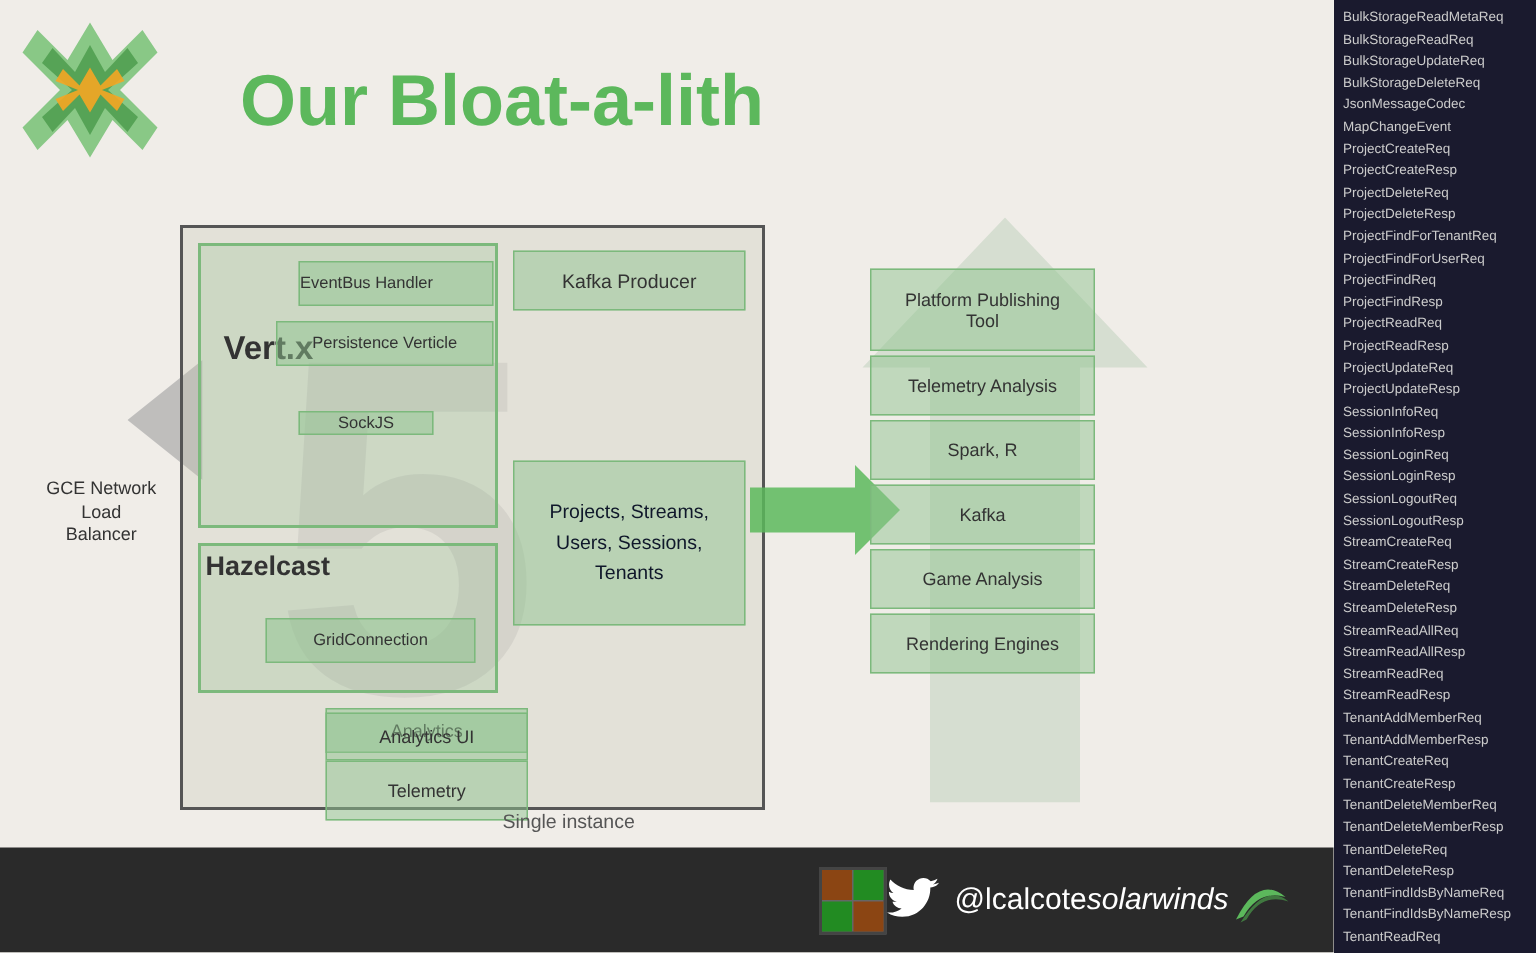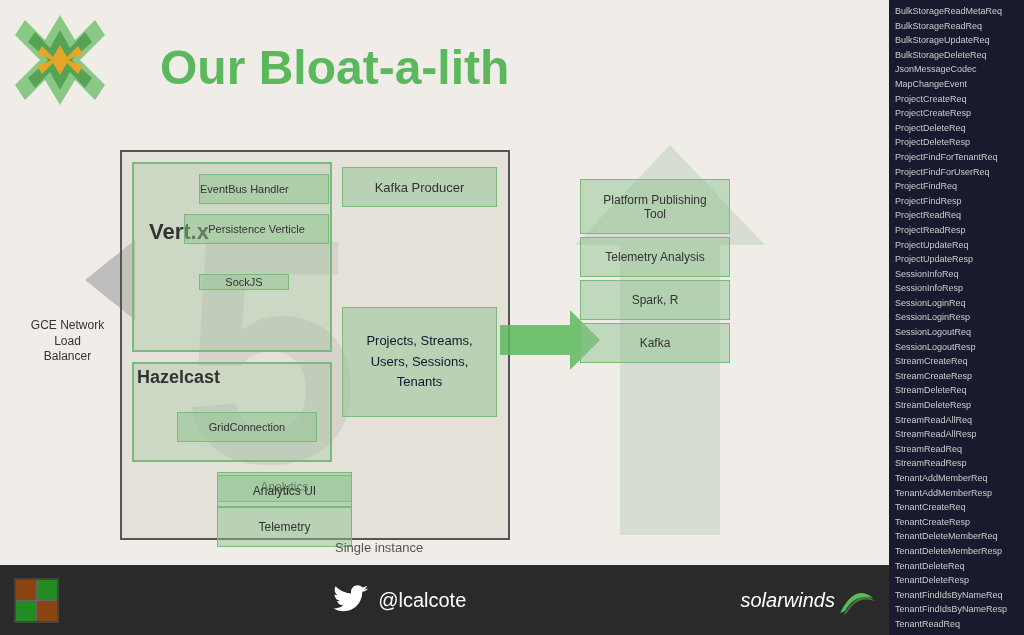--- a/index.html
+++ b/index.html
@@ -281,22 +281,22 @@
     
     .bottom-bar {
       position: absolute;
       bottom: 0;
       left: 0;
       width: 889px;
       height: 70px;
       background: #2a2a2a;
       display: flex;
       align-items: center;
-      justify-content: space-between;
-      padding: 0 14px;
+      justify-content: flex-end;
+      padding: 0 30px;
     }
   </style>
 </head>
 <body>
 
 <div class="main">
 
   <div class="logo">
     <svg viewBox="0 0 100 100" xmlns="http://www.w3.org/2000/svg">
 
@@ -386,20 +386,26 @@
         <span>Platform Publishing<br>Tool</span>
       </div>
       <div class="service-box">
         <span>Telemetry Analysis</span>
       </div>
       <div class="service-box">
         <span>Spark, R</span>
       </div>
       <div class="service-box">
         <span>Kafka</span>
+      </div>
+      <div class="service-box">
+        <span>Game Analysis</span>
+      </div>
+      <div class="service-box">
+        <span>Rendering Engines</span>
       </div>
     </div>
 
   </div>
 
   <div class="bottom-bar">
 
     <div style="width:45px;height:45px;background:#666;border:2px solid #444;display:grid;grid-template-columns:1fr 1fr;grid-template-rows:1fr 1fr;gap:1px;">
       <div style="background:#8B4513;"></div>
       <div style="background:#228B22;"></div>

